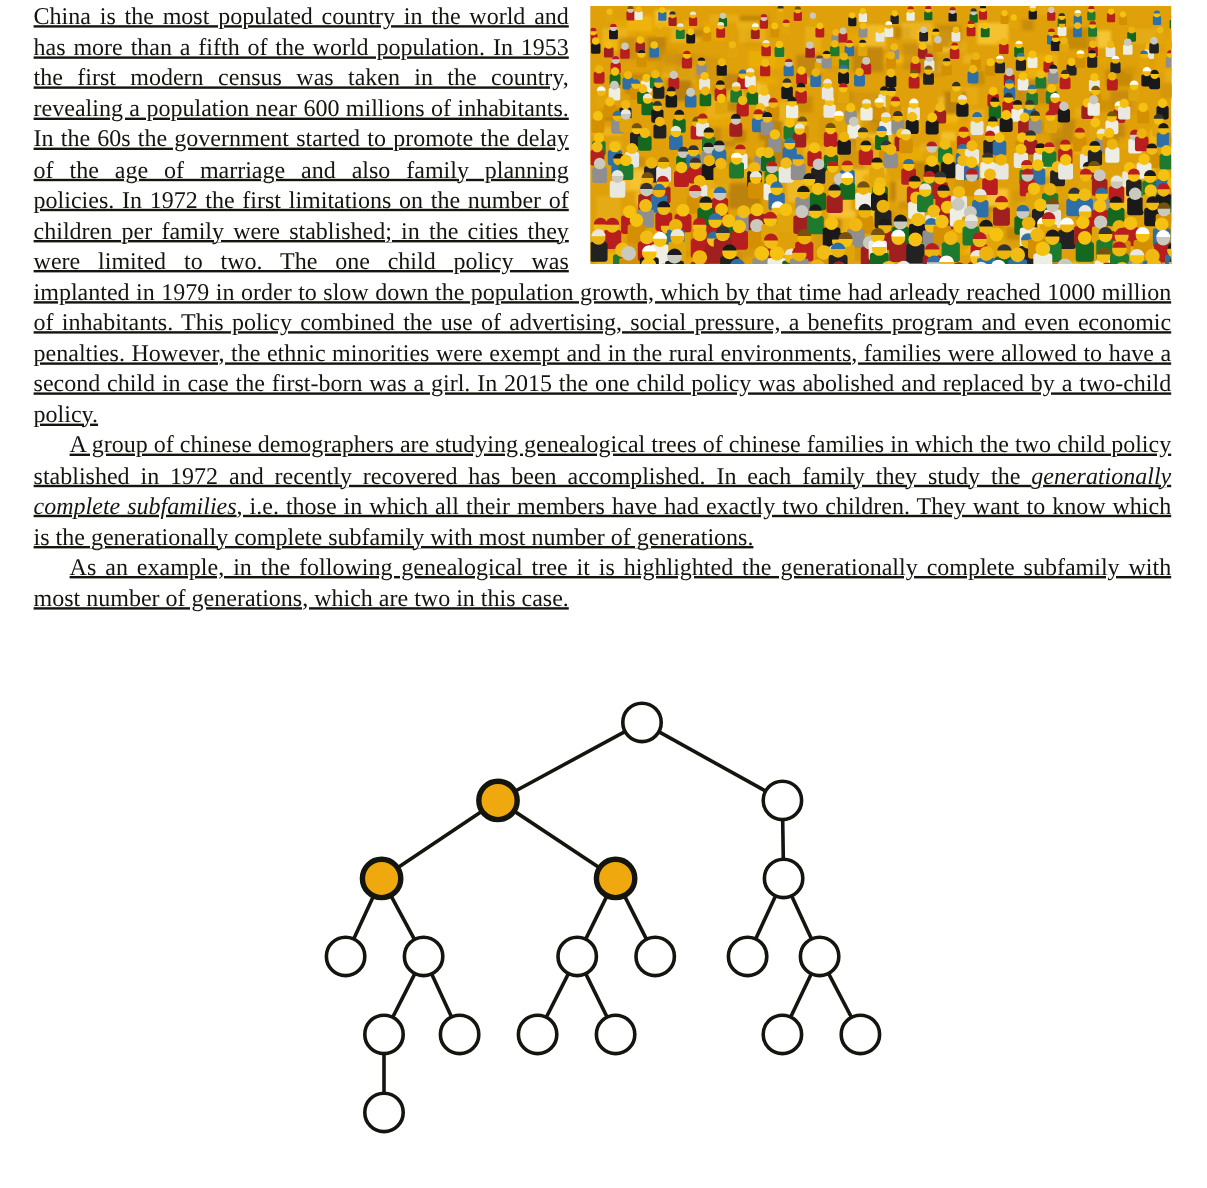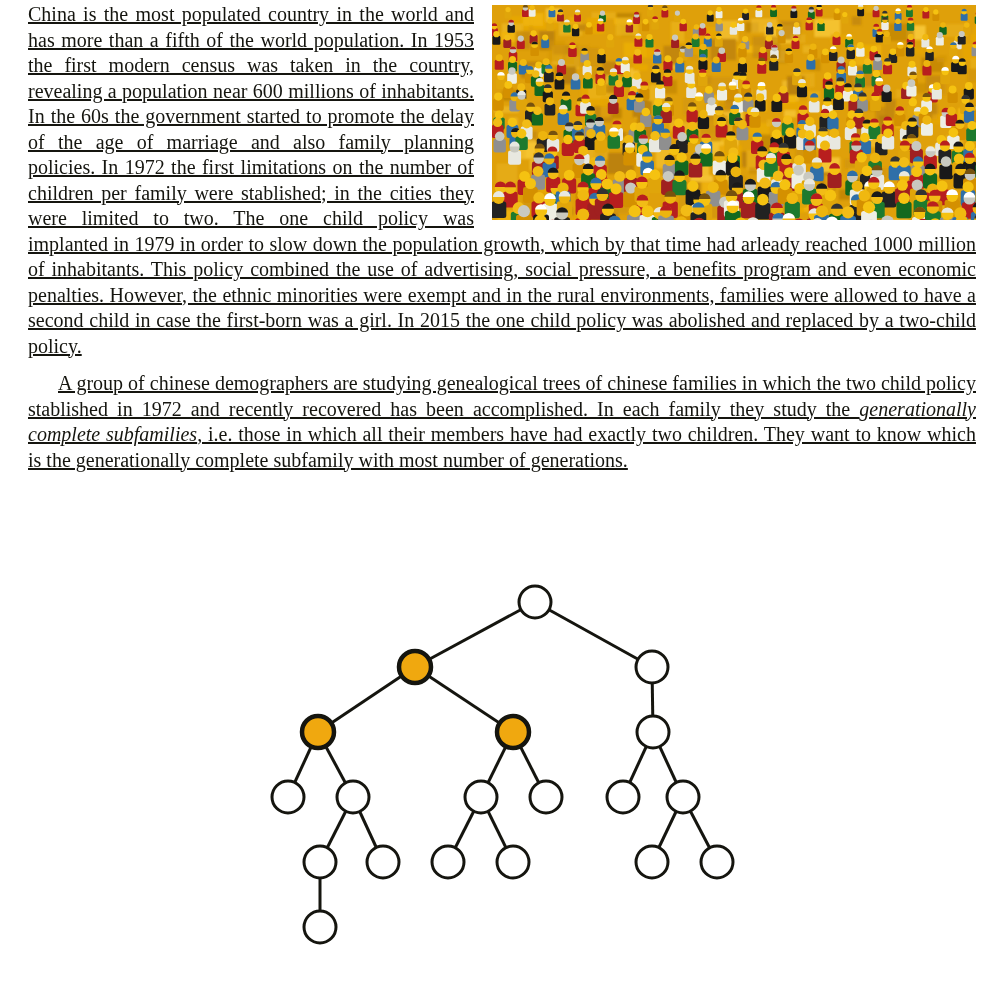--- a/index.html
+++ b/index.html
@@ -14,21 +14,21 @@
   .content {
     padding: 2px 30px 0 28px;
     font-size: 20px;
     line-height: 25.5px;
     text-align: justify;
     height: 575px;
     overflow: hidden;
     text-decoration: underline;
   }
   .para { margin: 0; padding: 0; }
-  .para.indent { text-indent: 30px; margin-top: 12px; }
+  .para.indent { text-indent: 30px; }
   .para em { font-style: italic; }
   figure.crowd {
     float: right;
     width: 484px; height: 215px;
     margin: 3px 0 10px 18px;
     padding: 0;
     overflow: hidden;
     background: #dfa00a;
   }
   #tree-svg {
@@ -1520,20 +1520,21 @@
           <rect x="444.6" y="224.2" width="16.4" height="17.7" rx="2.7" fill="#e0a50a"></rect>
           <circle cx="452.8" cy="220.5" r="6.3" fill="#f0b810"></circle>
           <rect x="461.6" y="220.5" width="16.4" height="17.7" rx="2.7" fill="#14691f"></rect>
           <circle cx="469.8" cy="216.7" r="6.3" fill="#f0b810"></circle>
           <rect x="480.3" y="218.4" width="16.4" height="17.7" rx="2.7" fill="#b81e1e"></rect>
           <circle cx="488.4" cy="214.7" r="6.3" fill="#f0b810"></circle>
           <path d="M 482.2 213.4 a 6.3 6.3 0 0 1 12.5 0 z" fill="#333333"></path>
         </svg></figure>
     <p class="para">China is the most populated country in the world and has more than a fifth of the world population. In 1953 the first modern census was taken in the country, revealing a population near 600 millions of inhabitants. In the 60s the government started to promote the delay of the age of marriage and also family planning policies. In 1972 the first limitations on the number of children per family were stablished; in the cities they were limited to two. The one child policy was implanted in 1979 in order to slow down the population growth, which by that time had arleady reached 1000 million of inhabitants. This policy combined the use of advertising, social pressure, a benefits program and even economic penalties. However, the ethnic minorities were exempt and in the rural environments, families were allowed to have a second child in case the first-born was a girl. In 2015 the one child policy was abolished and replaced by a two-child policy.</p>
     <p class="para indent"><span>A group of chinese demographers are studying genealogical trees of chinese families in which the two child policy stablished in 1972 and recently recovered has been accomplished. In each family they study the </span><em>generationally complete subfamilies</em><span>, i.e. those in which all their members have had exactly two children. They want to know which is the generationally complete subfamily with most number of generations.</span></p>
+    <p class="para indent">As an example, in the following genealogical tree it is highlighted the generationally complete subfamily with most number of generations, which are two in this case.</p>
   </div>
 
   <svg id="tree-svg" viewBox="0 0 1006 990" xmlns="http://www.w3.org/2000/svg">
       <line x1="535" y1="602" x2="415" y2="667" stroke="#15150f" stroke-width="3"></line>
       <line x1="535" y1="602" x2="652" y2="667" stroke="#15150f" stroke-width="3"></line>
       <line x1="415" y1="667" x2="318" y2="732" stroke="#15150f" stroke-width="3"></line>
       <line x1="415" y1="667" x2="513" y2="732" stroke="#15150f" stroke-width="3"></line>
       <line x1="652" y1="667" x2="653" y2="732" stroke="#15150f" stroke-width="3"></line>
       <line x1="318" y1="732" x2="288" y2="797" stroke="#15150f" stroke-width="3"></line>
       <line x1="318" y1="732" x2="353" y2="797" stroke="#15150f" stroke-width="3"></line>

